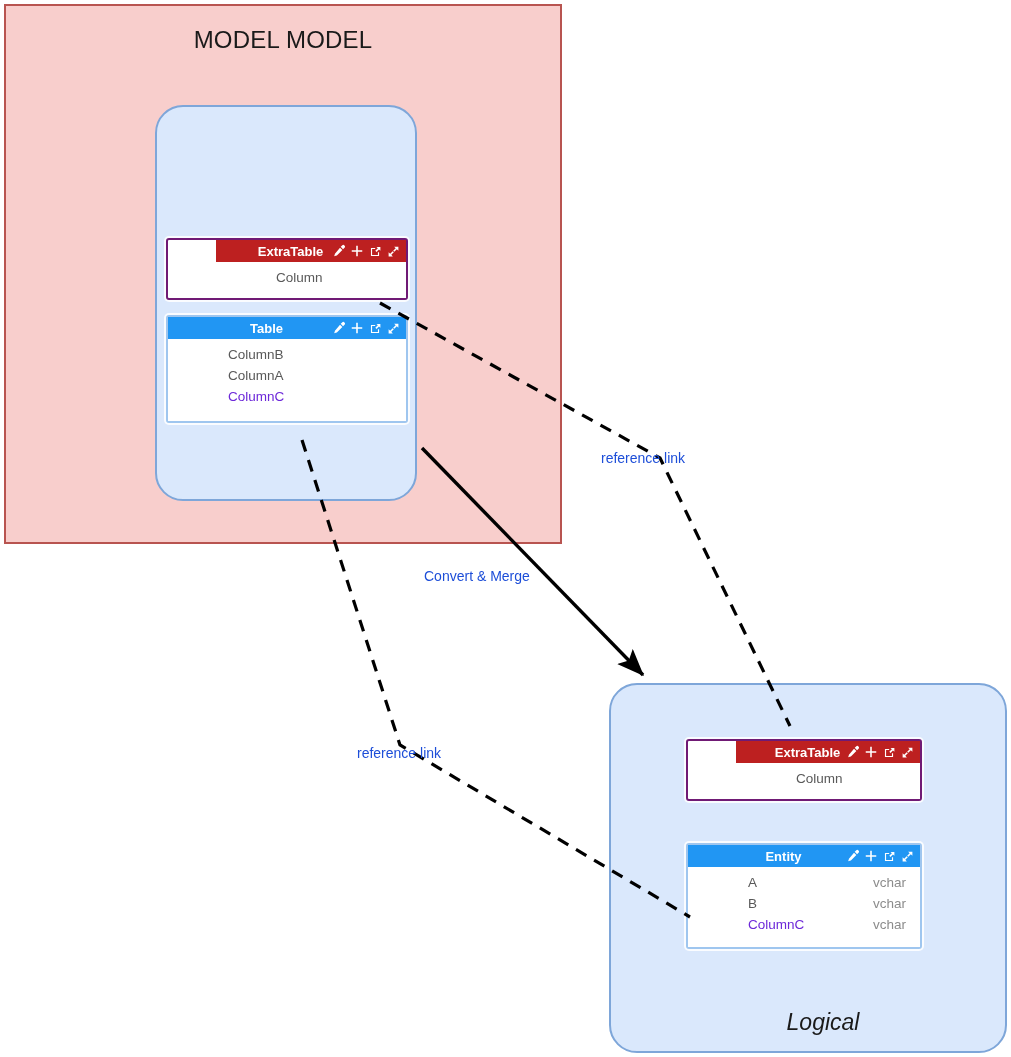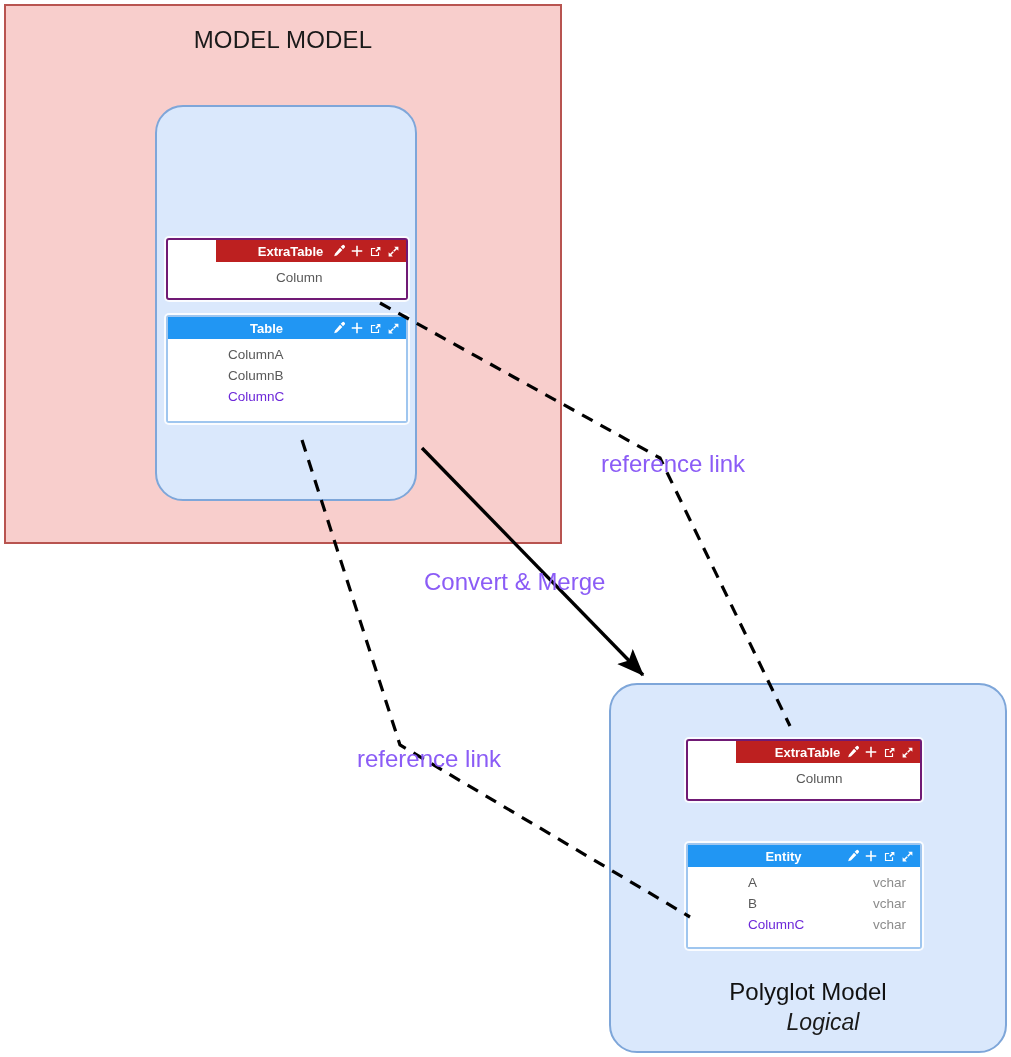--- a/index.html
+++ b/index.html
@@ -177,22 +177,22 @@
   #polyglot-entity    { left: 686px; top: 843px;  width: 236px; }
 
   #derived-extratable .card-body,
   #polyglot-extratable .card-body { padding-bottom: 10px; }
   #derived-table .card-body       { padding-bottom: 14px; }
   #polyglot-entity .card-body     { padding-bottom: 12px; }
 
   
   .edge-label {
     position: absolute;
-    font-size: 24px;
-    color: #8b5cf6;
+    font-size: 14px;
+    color: #1d4ed8;
     white-space: nowrap;
     background: transparent;
     z-index: 45;
   }
   #label-convert-merge { left: 424px; top: 568px; }
   #label-ref-link-1    { left: 601px; top: 450px; }
   #label-ref-link-2    { left: 357px; top: 745px; }
 </style>
 </head>
 <body>
@@ -253,37 +253,36 @@
           <path d="M9.2 2.4H14v4.8l-1.7-1.7-3.1 3.1-1.4-1.4 3.1-3.1z" fill="#ffffff"></path>
         </svg>
         <svg width="13" height="13" viewBox="0 0 16 16">
           <path d="M14 2v5.2l-1.9-1.9-3.1 3.1-1.4-1.4 3.1-3.1L8.8 2z" fill="#ffffff"></path>
           <path d="M2 14V8.8l1.9 1.9L7 7.6l1.4 1.4-3.1 3.1L7.2 14z" fill="#ffffff"></path>
         </svg>
       </span>
     </div>
     <div class="card-body">
       <div class="card-row">
+        <span class="col-name">ColumnB</span>
+        <span class="col-type"></span>
+      </div>
+      <div class="card-row">
         <span class="col-name">ColumnA</span>
-        <span class="col-type"></span>
-      </div>
-      <div class="card-row">
-        <span class="col-name">ColumnB</span>
         <span class="col-type"></span>
       </div>
       <div class="card-row highlight">
         <span class="col-name">ColumnC</span>
         <span class="col-type"></span>
       </div>
     </div>
   </div>
 
   <div class="model-box" id="polyglot-model-box">
     <div class="model-heading" id="polyglot-heading">
-      <span class="line1">Polyglot Model</span>
       <span class="line2">Logical</span>
     </div>
   </div>
 
   <div class="table-card red" id="polyglot-extratable">
     <div class="card-header red">
       <span class="card-title">ExtraTable</span>
       <span class="card-icons">
         <svg width="14" height="14" viewBox="0 0 16 16">
           <path d="M12.7 1.6a1.9 1.9 0 0 1 2.7 2.7l-1.6 1.6-2.7-2.7zM10.3 4.2l2.7 2.7-6.3 6.3-1.2 0.3-1.9 0.6 0.6-1.9 0.3-1.2z" fill="#ffffff"></path>

